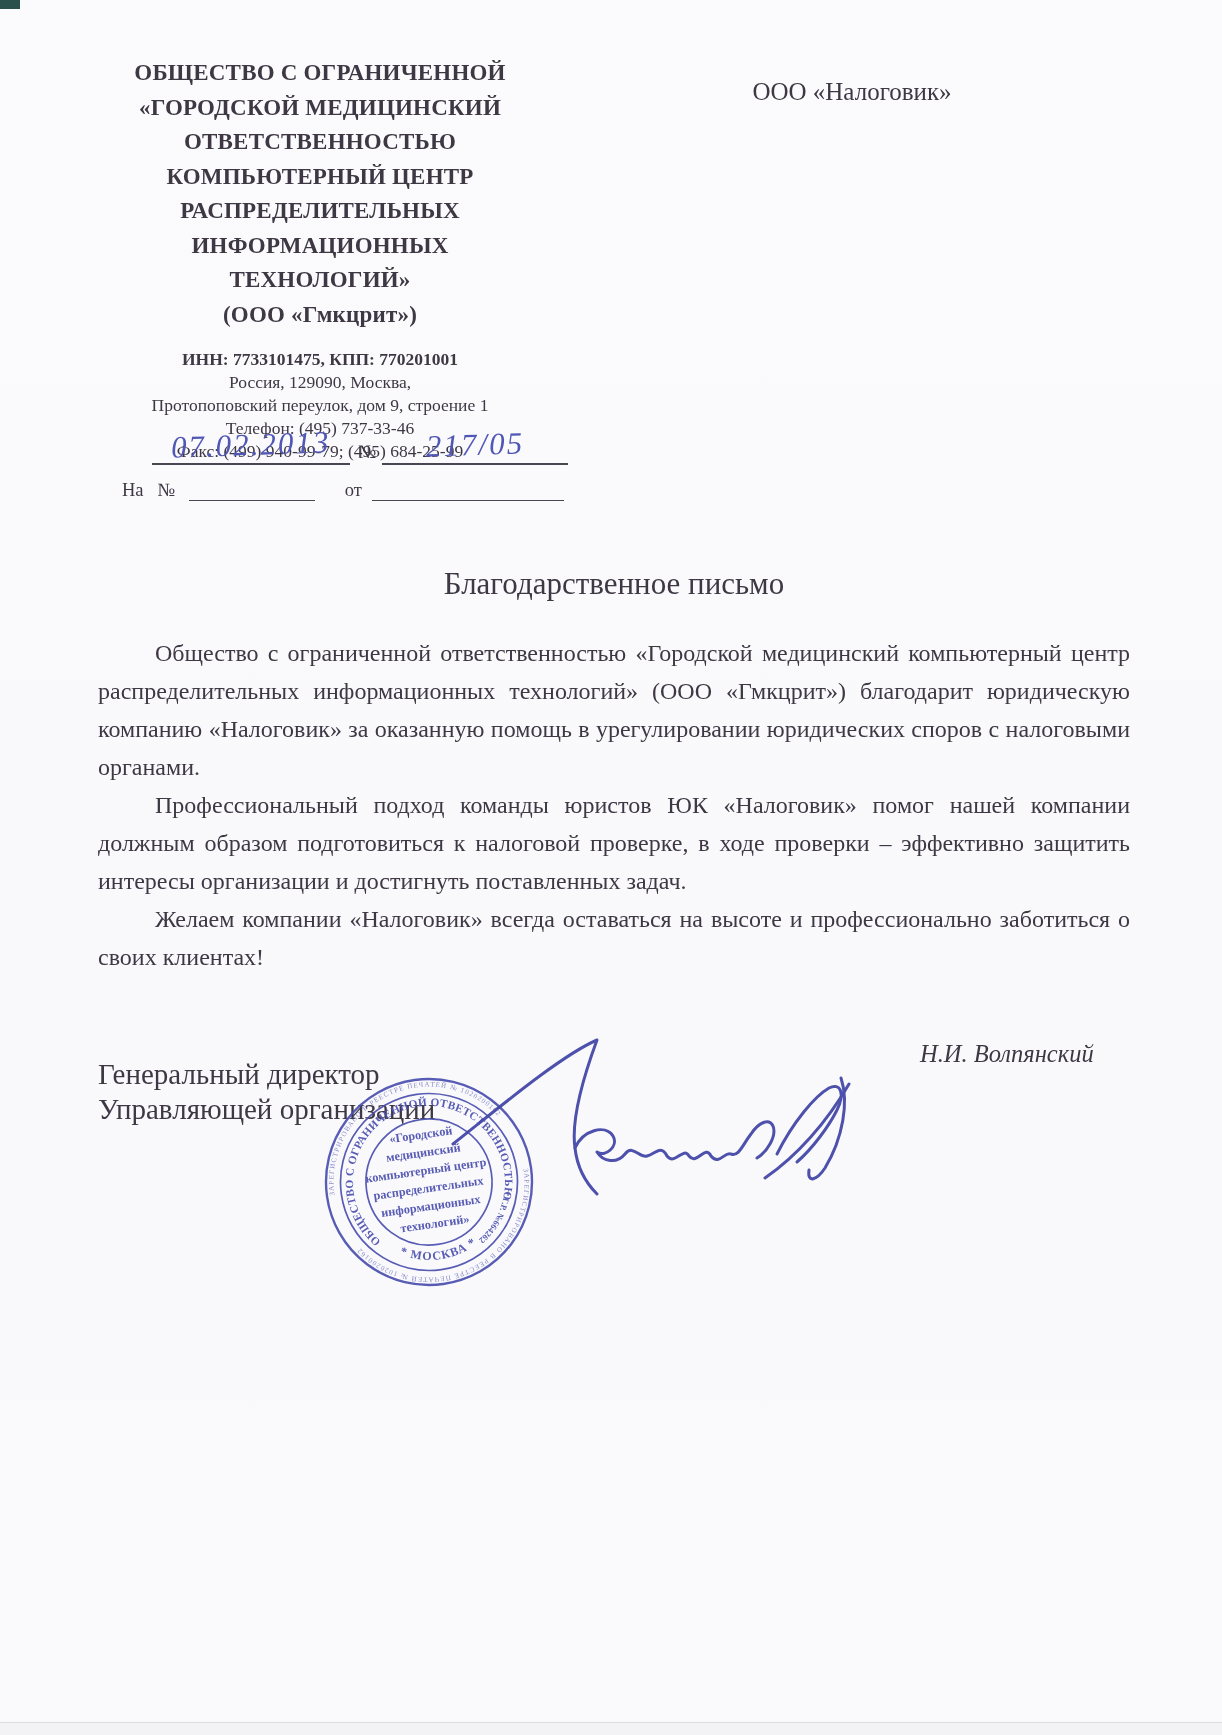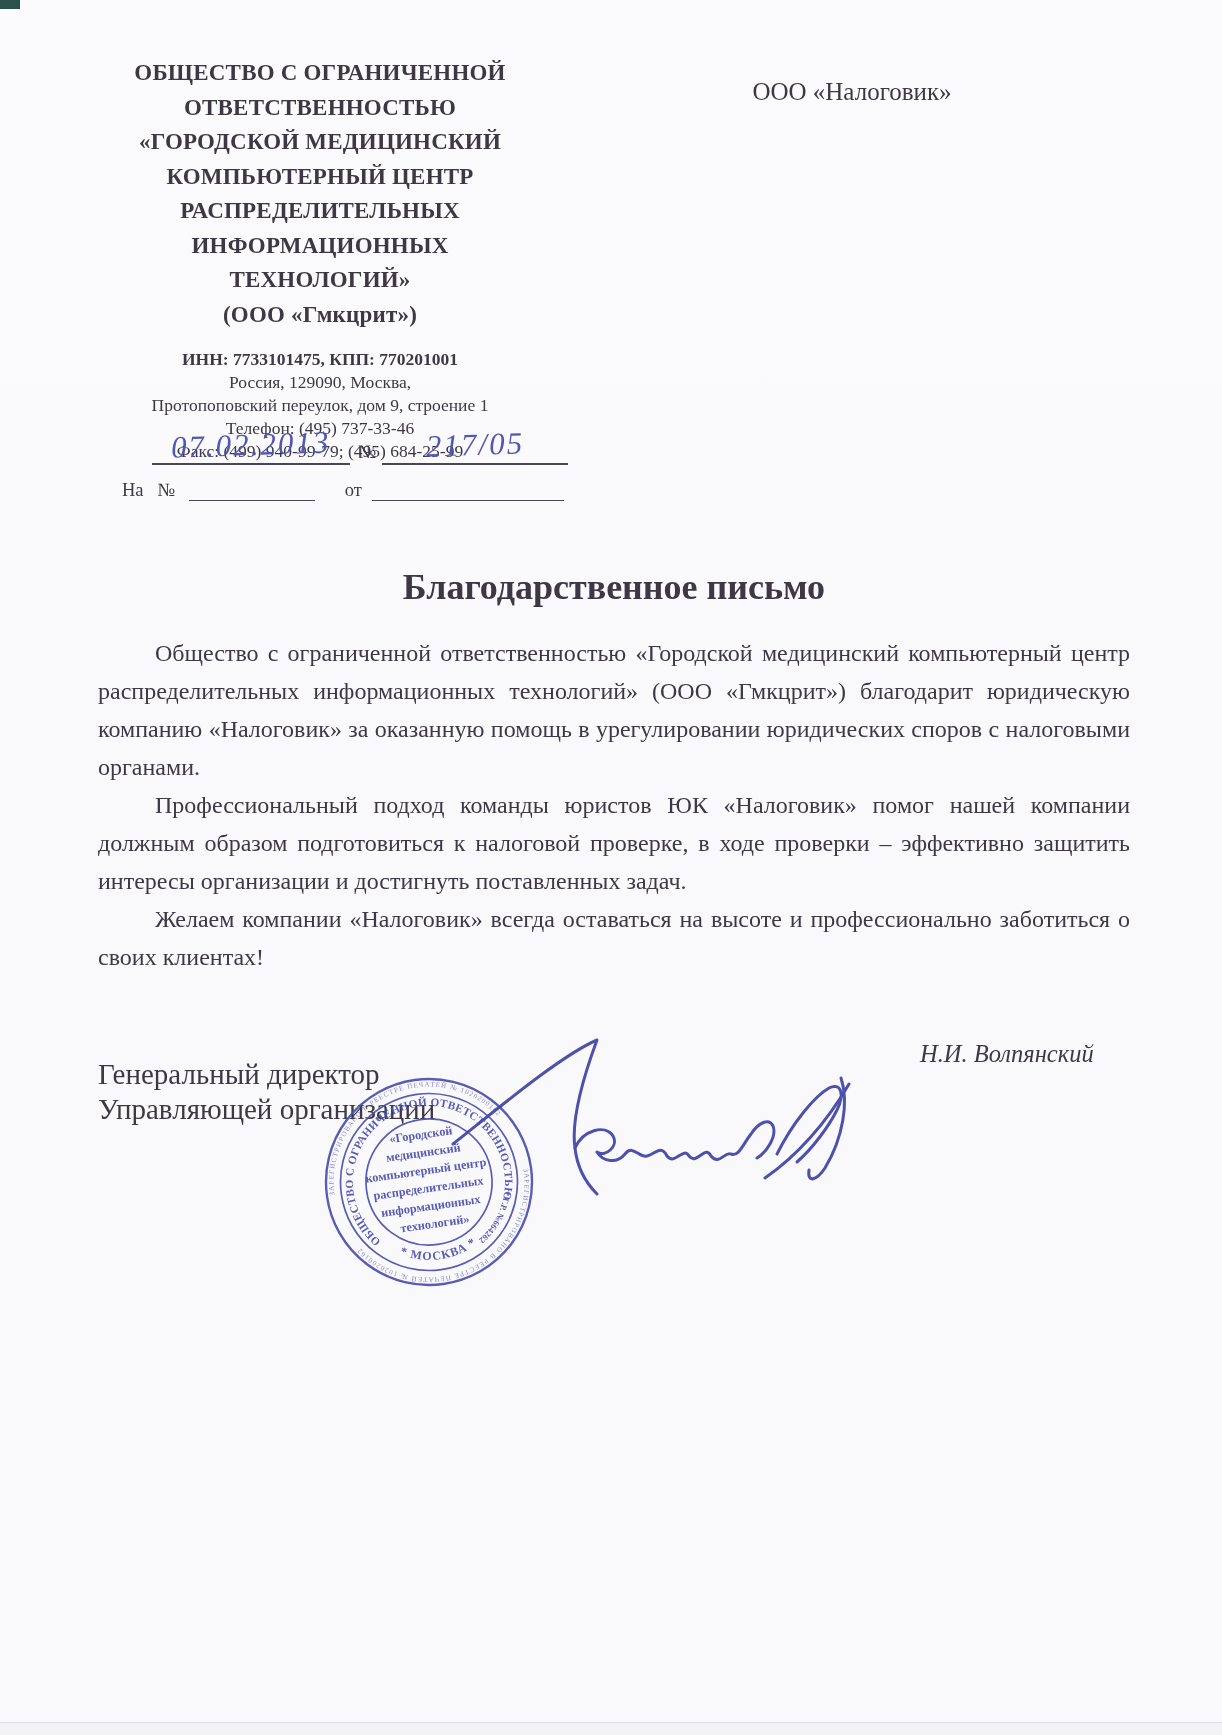--- a/index.html
+++ b/index.html
@@ -28,21 +28,21 @@
   .num-sign { font-size:19px; line-height:22px; margin:0 6px 2px 8px; }
 
   .ref-line { position:absolute; left:122px; top:479px; display:flex; align-items:flex-end; font-size:18.5px; line-height:22px; }
   .ref-na { word-spacing:9px; }
   .blank { border-bottom:1.5px solid #4a4550; height:20px; }
   .blank1 { width:126px; margin-left:14px; }
   .ref-ot { margin-left:30px; }
   .blank2 { width:192px; margin-left:10px; }
 
   .title { position:absolute; left:98px; top:566px; width:1032px; text-align:center;
-           font-weight:bold; font-size:36px; }
+           font-weight:normal; font-size:31px; }
 
   .body-text { position:absolute; left:98px; top:634px; width:1032px; }
   .body-text p { margin:0; text-indent:57px; text-align:justify; font-size:24px; line-height:38px; }
 
   .sig-position { position:absolute; left:98px; top:1057px; font-size:29px; line-height:35px; }
   .sig-name { position:absolute; left:920px; top:1040px; font-size:24.5px;font-style:italic; }
 
   .stamp { position:absolute; left:313px; top:1066px; filter:blur(0.35px); opacity:0.92; }
   .stamp text { font-family:"Liberation Serif", serif; }
   .signature-svg { position:absolute; left:425px; top:1026px; opacity:0.95; }
@@ -50,22 +50,22 @@
 </head>
 <body>
 
 <div class="page">
 
   <div class="speck"></div>
 
   <div class="letterhead">
     <div>
       <div class="company-line">ОБЩЕСТВО С ОГРАНИЧЕННОЙ</div>
+      <div class="company-line">«ГОРОДСКОЙ МЕДИЦИНСКИЙ</div>
       <div class="company-line">ОТВЕТСТВЕННОСТЬЮ</div>
-      <div class="company-line">«ГОРОДСКОЙ МЕДИЦИНСКИЙ</div>
       <div class="company-line">КОМПЬЮТЕРНЫЙ ЦЕНТР</div>
       <div class="company-line">РАСПРЕДЕЛИТЕЛЬНЫХ</div>
       <div class="company-line">ИНФОРМАЦИОННЫХ</div>
       <div class="company-line">ТЕХНОЛОГИЙ»</div>
       <div class="company-line">(ООО «Гмкцрит»)</div>
     </div>
     <div class="company-details">
       <div class="detail-bold">ИНН: 7733101475, КПП: 770201001</div>
       <div>Россия, 129090, Москва,</div>
       <div>Протопоповский переулок, дом 9, строение 1</div>

